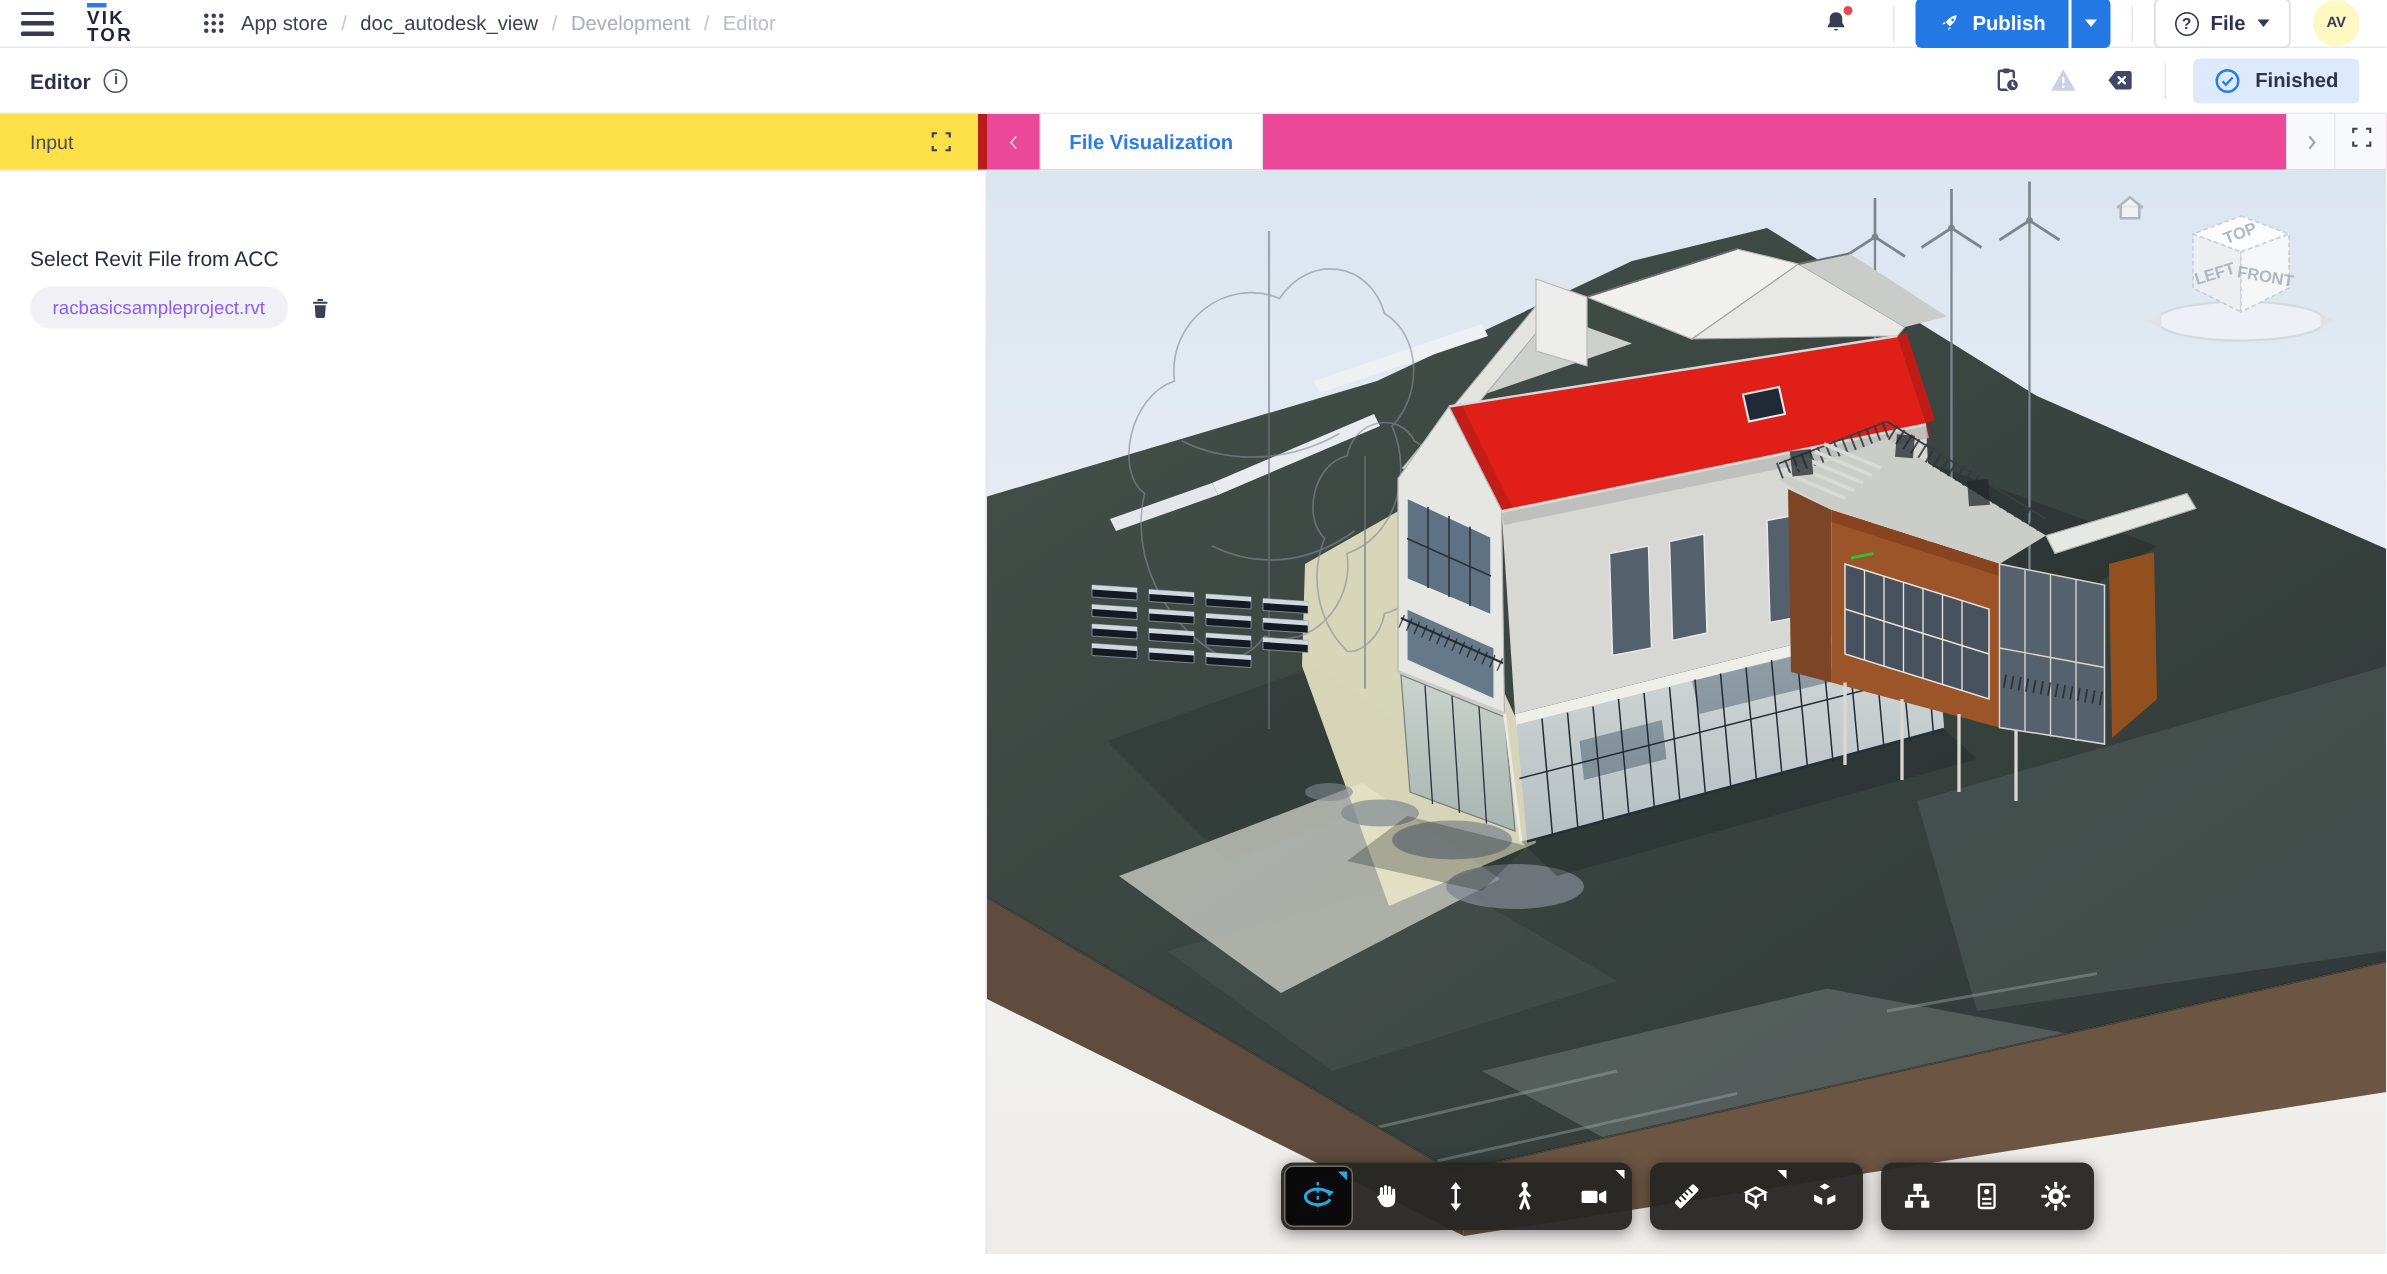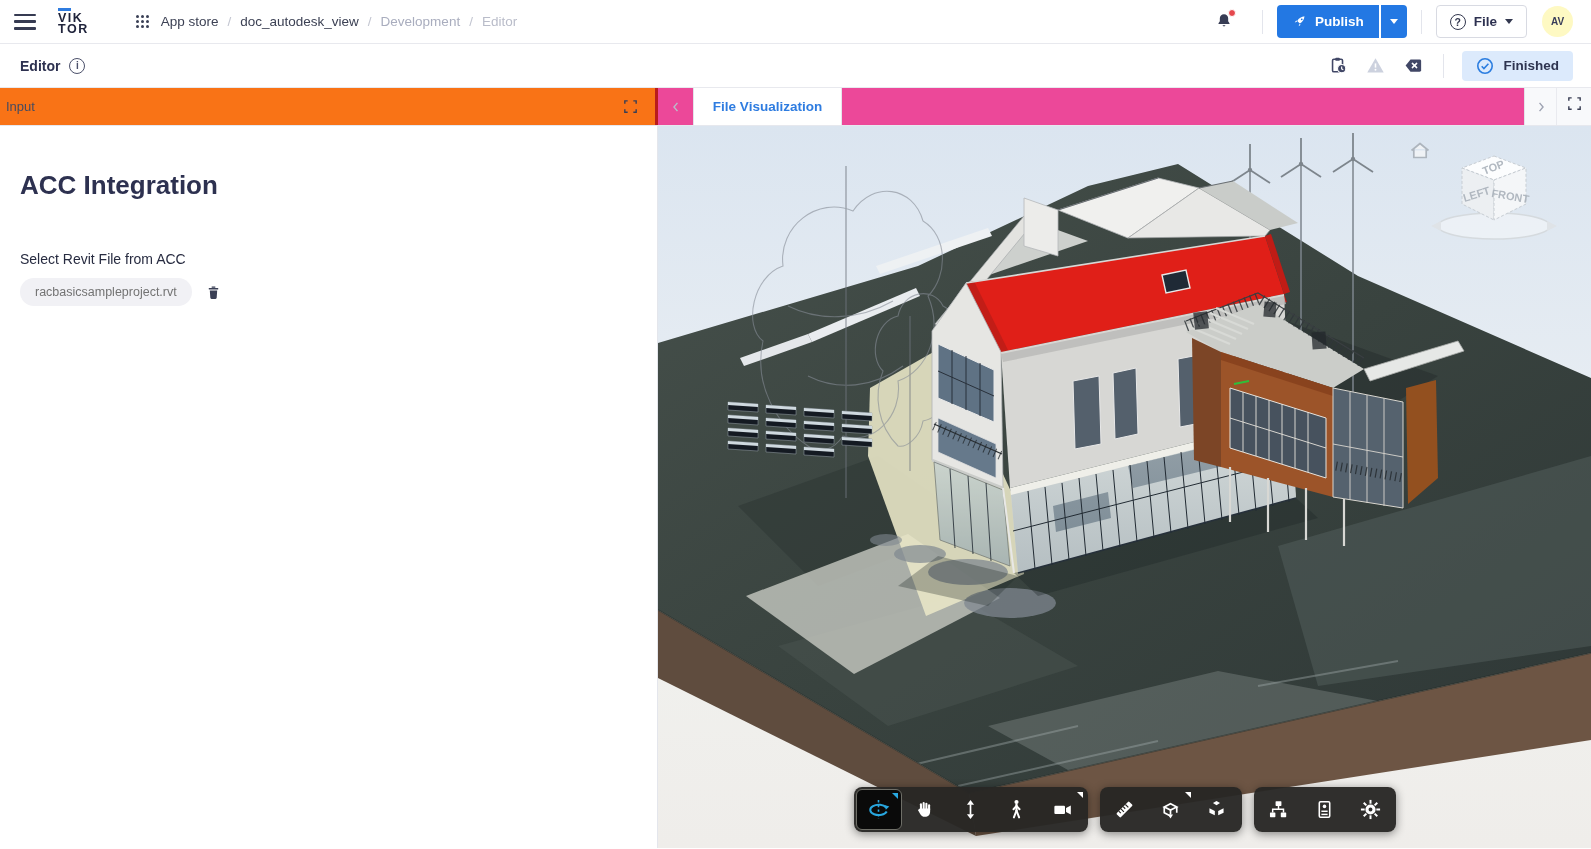--- a/index.html
+++ b/index.html
@@ -1,20 +1,20 @@
 <!DOCTYPE html>
 <html><head>
 <meta charset="utf-8">
 <style>
   * { box-sizing: border-box; margin: 0; padding: 0; }
   html,body { width:1591px; height:849px; overflow:hidden; background:#fff;
     font-family:"Liberation Sans", sans-serif; color:#2d3150; }
 
   
-  .topbar { height:44px; border-bottom:1px solid #e8e9ee; display:flex; align-items:center;
+  .topbar { height:32px; border-bottom:1px solid #e8e9ee; display:flex; align-items:center;
     padding:0 18px 0 14px; background:#fff; }
   .hamburger { width:22px; height:16px; display:flex; flex-direction:column; justify-content:space-between; cursor:pointer; }
   .hamburger span { height:2.2px; background:#363b52; border-radius:1px; }
   .logo { margin-left:22px; line-height:11px; font-size:12.5px; font-weight:700;
     letter-spacing:1.5px; color:#20243c; }
   .logo .bar { width:13px; height:3px; background:#2f7ce0; margin-bottom:2px; }
   .crumbs { display:flex; align-items:flex-start; margin-left:46px; gap:9px; font-size:13.5px; }
   .grid-ic { margin-right:2px; display:flex; }
   .crumb { color:#3c4154; cursor:pointer; }
   .crumb.muted { color:#a9adbe; cursor:default; }
@@ -49,42 +49,42 @@
   .info-ic { width:16px; height:16px; border:1.3px solid #4c516b; border-radius:50%;
     margin-left:9px; font-size:10px; font-weight:700; color:#4c516b;
     display:flex; align-items:center; justify-content:center; }
   .eb-right { margin-left:auto; display:flex; align-items:center; gap:16px; }
   .icbtn { display:flex; cursor:pointer; }
   .badge { display:flex; align-items:center; gap:9px; height:30px; padding:0 14px;
     background:#dceafc; border-radius:4px; font-size:13.5px; color:#2e3450; font-weight:700; }
 
   
   .headers { height:38px; display:flex; border-bottom:1px solid #e6e8ee; }
-  .hdr-left { width:658px; background:#f97316; border-right:3px solid #b91c1c;
-    display:flex; align-items:center; padding:0 8px 0 6px; }
+  .hdr-left { width:658px; background:#fde047; border-right:6px solid #b91c1c;
+    display:flex; align-items:center; padding:0 8px 0 20px; }
   .hdr-left .lbl { font-size:13px; color:#464b60; }
   .sqbtn { width:34px; height:30px; display:flex; align-items:center; justify-content:center; cursor:pointer; }
   .hdr-left .sqbtn { margin-left:auto; }
   .hdr-right { flex:1; background:#ec4899; display:flex; align-items:stretch; }
   .chev { width:36px; display:flex; align-items:center; justify-content:center;
     border-right:1px solid #e2e4ea; color:#b9bdc9; cursor:pointer; }
   .tab { width:148px; background:#fff; display:flex; align-items:center; justify-content:center;
     font-size:13.5px; font-weight:600; color:#2e7ce0; border-right:1px solid #e4e6ec; cursor:pointer; }
   .hdr-fill { flex:1; }
   .hdr-rbtns { display:flex; background:#f8f9fb; border-left:1px solid #e2e4ea; }
   .hdr-rbtns .chev { border-right:1px solid #e9eaef; color:#9da2b2; width:32px; }
 
   
   .content { display:flex; height:calc(849px - 127px); }
   .left-pane { width:658px; border-right:1px solid #e4e6ec; background:#fff; padding:0 24px 0 20px; }
   .left-pane h1 { margin-top:44px; font-size:26px; font-weight:700; color:#2d3150; }
   .field-label { margin-top:50px; font-size:14px; color:#272b40; }
   .chip-row { margin-top:11px; display:flex; align-items:center; gap:13px; }
   .chip { background:#f1f1f5; border-radius:15px; padding:7px 15px; font-size:12.5px;
-    color:#737373; cursor:pointer; }
+    color:#8b5cf6; cursor:pointer; }
   .right-pane { flex:1; position:relative; overflow:hidden; background:#e9eef4; }
   .scene { position:absolute; inset:0; width:100%; height:100%; display:block; }
 
   
   .home-btn { position:absolute; top:15px; right:160px; cursor:pointer; opacity:.9; }
   .viewcube { position:absolute; top:12px; right:22px; cursor:pointer; }
 
   
   .vtoolbar { position:absolute; bottom:16px; left:50%; transform:translateX(-50%);
     display:flex; gap:12px; }
@@ -238,21 +238,20 @@
           <path d="M4 8V4h4M16 4h4v4M20 16v4h-4M8 20H4v-4"></path>
           </svg>
       </span>
     </span>
   </div>
 </div>
 
 <div class="content">
 
   <div class="left-pane">
-    <h1>ACC Integration</h1>
     <div class="field-label">Select Revit File from ACC</div>
     <div class="chip-row">
       <span class="chip">racbasicsampleproject.rvt</span>
       <span class="icbtn">
         <svg width="17" height="19" viewBox="0 0 24 24">
             <g fill="#3a3f55">
           <rect x="9.3" y="3.4" width="5.4" height="1.8" rx="0.5"></rect>
           <rect x="5.2" y="5.8" width="13.6" height="1.9" rx="0.6"></rect>
           <path d="M6.8 9.2h10.4l-.7 10.3a1.7 1.7 0 0 1-1.7 1.6H9.2a1.7 1.7 0 0 1-1.7-1.6z"></path>
             </g>

